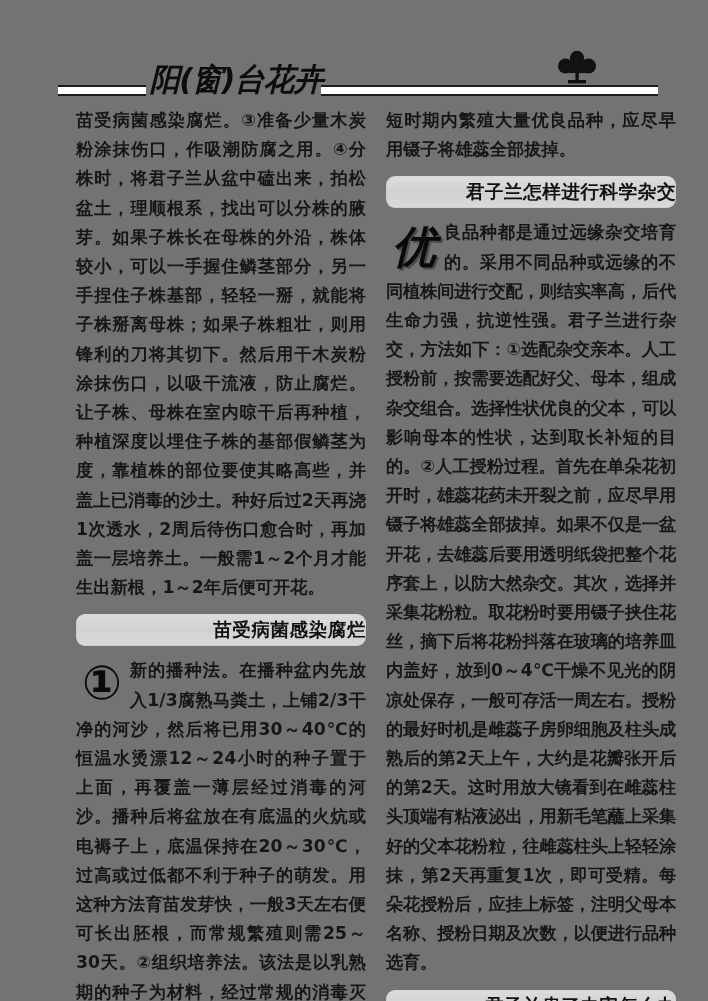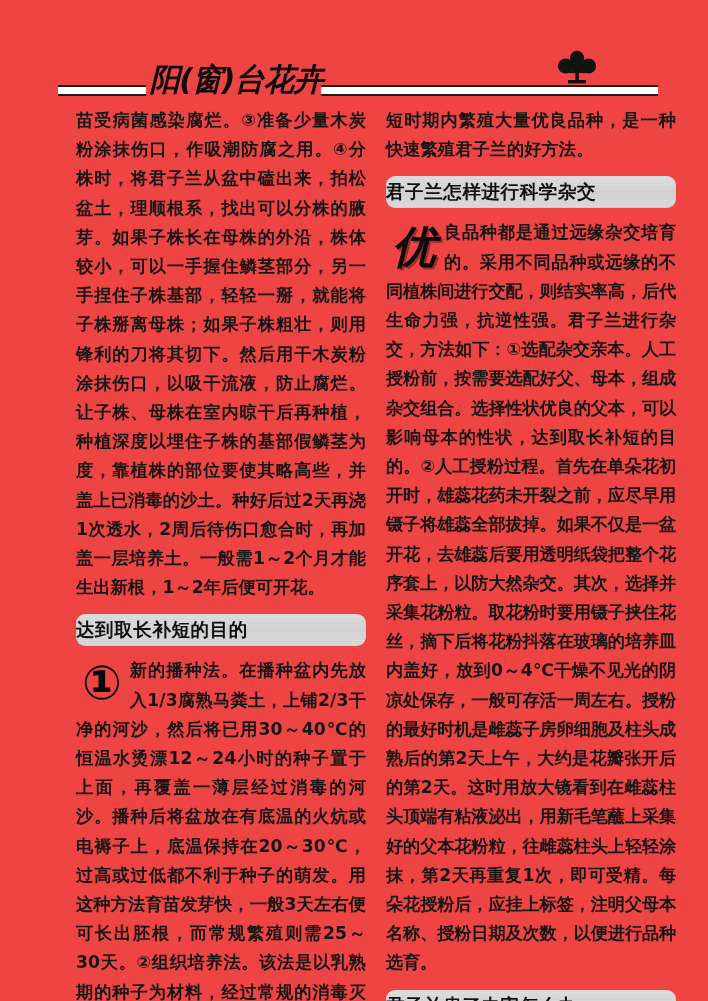--- a/index.html
+++ b/index.html
@@ -8,21 +8,21 @@
     padding: 0;
     background: #ffffff;
   }
   body {
     font-family: "DejaVu Sans", "Liberation Sans", sans-serif;
   }
   .page {
     position: relative;
     width: 708px;
     height: 1001px;
-    background: #ef4444;
+    background: #737373;
     overflow: hidden;
   }
 
   
   .masthead {
     position: absolute;
     left: 58px;
     top: 52px;
     width: 600px;
     height: 52px;
@@ -101,21 +101,21 @@
     margin: 12px 0 10px 0;
     height: 32px;
     border-radius: 9px;
     background:
       repeating-linear-gradient(0deg, rgba(0,0,0,0.045) 0px, rgba(0,0,0,0.045) 1px, rgba(0,0,0,0.015) 1px, rgba(0,0,0,0.015) 2px),
       linear-gradient(180deg, #e4e4e4 0%, #d7d7d7 48%, #dfdfdf 100%);
     box-shadow: inset 0 0 0 1px rgba(0,0,0,0.03);
   }
   .section-head-label {
     display: block;
-    text-align: left;
+    text-align: right;
     line-height: 32px;
     font-size: 18.5px;
     font-weight: bold;
     color: #111111;
     letter-spacing: 0.6px;
     font-family: "DejaVu Sans", "Liberation Sans", sans-serif;
   }
 
   
   .dropcap-para { position: relative; }
@@ -171,33 +171,33 @@
     </div>
   </div>
 
   <div class="columns">
 
     <div class="col col-left">
 
       <p class="body-text">苗受病菌感染腐烂。③准备少量木炭粉涂抹伤口，作吸潮防腐之用。④分株时，将君子兰从盆中磕出来，拍松盆土，理顺根系，找出可以分株的腋芽。如果子株长在母株的外沿，株体较小，可以一手握住鳞茎部分，另一手捏住子株基部，轻轻一掰，就能将子株掰离母株；如果子株粗壮，则用锋利的刀将其切下。然后用干木炭粉涂抹伤口，以吸干流液，防止腐烂。让子株、母株在室内晾干后再种植，种植深度以埋住子株的基部假鳞茎为度，靠植株的部位要使其略高些，并盖上已消毒的沙土。种好后过2天再浇1次透水，2周后待伤口愈合时，再加盖一层培养土。一般需1～2个月才能生出新根，1～2年后便可开花。</p>
 
       <div class="section-head">
-        <span class="section-head-label">达到取长补短的目的</span>
+        <span class="section-head-label">苗受病菌感染腐烂</span>
       </div>
 
       <p class="body-text dropcap-para">
         <span class="dropcap circle">①</span><span>新的播种法。在播种盆内先放入1/3腐熟马粪土，上铺2/3干净的河沙，然后将已用30～40℃的恒温水烫漂12～24小时的种子置于上面，再覆盖一薄层经过消毒的河沙。播种后将盆放在有底温的火炕或电褥子上，底温保持在20～30℃，过高或过低都不利于种子的萌发。用这种方法育苗发芽快，一般3天左右便可长出胚根，而常规繁殖则需25～30天。②组织培养法。该法是以乳熟期的种子为材料，经过常规的消毒灭菌，在一定的温度和光照条件下，诱导不同器官产生愈伤组织，并将愈伤组织接种在附加有激素的培养基上产生新的植株。通过该法可在</span>
       </p>
       <div class="clear"></div>
 
     </div>
 
     <div class="col col-right">
 
-      <p class="body-text">短时期内繁殖大量优良品种，是一种快速繁殖君子兰的好方法。</p>
+      <p class="body-text">短时期内繁殖大量优良品种，应尽早用镊子将雄蕊全部拔掉。</p>
 
       <div class="section-head">
         <span class="section-head-label">君子兰怎样进行科学杂交</span>
       </div>
 
       <p class="body-text tight dropcap-para">
         <span class="dropcap">优</span><span>良品种都是通过远缘杂交培育的。采用不同品种或远缘的不同植株间进行交配，则结实率高，后代生命力强，抗逆性强。君子兰进行杂交，方法如下：①选配杂交亲本。人工授粉前，按需要选配好父、母本，组成杂交组合。选择性状优良的父本，可以影响母本的性状，达到取长补短的目的。②人工授粉过程。首先在单朵花初开时，雄蕊花药未开裂之前，应尽早用镊子将雄蕊全部拔掉。如果不仅是一盆开花，去雄蕊后要用透明纸袋把整个花序套上，以防大然杂交。其次，选择并采集花粉粒。取花粉时要用镊子挟住花丝，摘下后将花粉抖落在玻璃的培养皿内盖好，放到0～4℃干燥不见光的阴凉处保存，一般可存活一周左右。授粉的最好时机是雌蕊子房卵细胞及柱头成熟后的第2天上午，大约是花瓣张开后的第2天。这时用放大镜看到在雌蕊柱头顶端有粘液泌出，用新毛笔蘸上采集好的父本花粉粒，往雌蕊柱头上轻轻涂抹，第2天再重复1次，即可受精。每朵花授粉后，应挂上标签，注明父母本名称、授粉日期及次数，以便进行品种选育。</span>
       </p>
       <div class="clear"></div>
 

